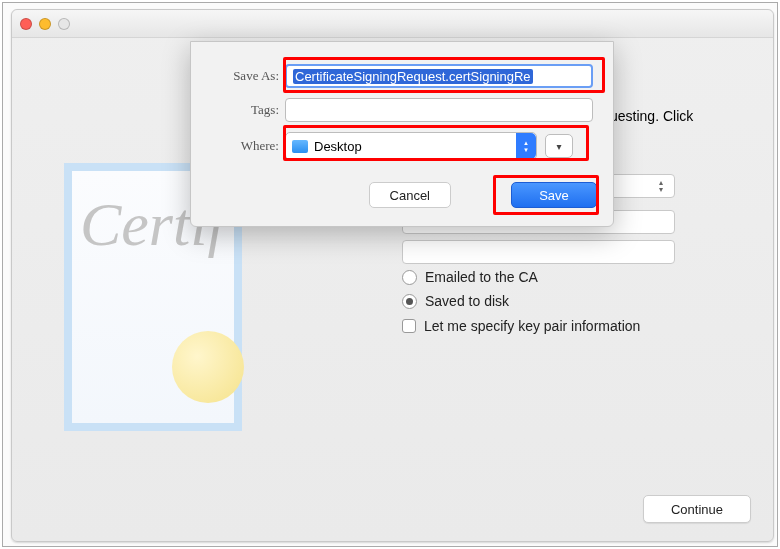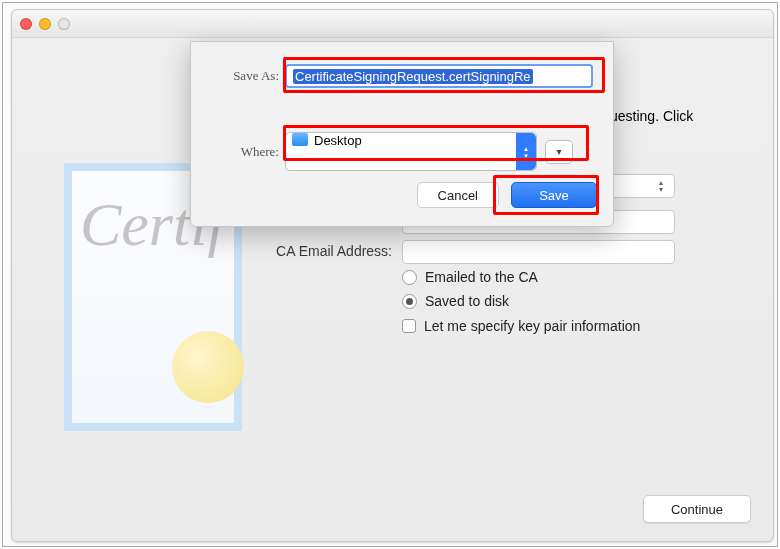--- a/index.html
+++ b/index.html
@@ -186,23 +186,23 @@
     padding: 2px 6px;
     display:flex; align-items:center;
     overflow:hidden;
     white-space:nowrap;
   }
   .selected-text {
     background:#2f67d8; color:#fff;
     border-radius:2px; padding:0 2px;
   }
   .where-select {
-    height:39px; background:#fff;
+    height:28px; background:#fff;
     border:1px solid #bdbdbd; border-radius:5px;
-    display:flex; align-items:flex-start;
+    display:flex; align-items:center;
     padding-left:6px; padding-right:24px;
     font-size:13px; position:relative;
   }
   .where-select .folder {
     width:16px; height:13px; border-radius:2px;
     background: linear-gradient(#66b8ff,#2a8ef0);
     margin-right:6px;
   }
   .where-select .stepper {
     position:absolute; right:0; top:0; bottom:0;
@@ -220,21 +220,21 @@
   }
   .sheet-btn {
     height:26px; border-radius:5px;
     font-size:13px;
     display:flex; align-items:center; justify-content:center;
     border:1px solid #ccc;
     padding: 0 20px;
   }
   .sheet-btn.default {
     background: linear-gradient(#4a97ff,#1f6ff0);
-    color:#fff; border:1px solid #1c5dd4;
+    color:#fff; border:1px solid #1c5dd4;margin-left:48px;
   }
   .sheet-btn.cancel { background:#fff; color:#222; }
 
   .red-box { position:absolute; border:3px solid var(--highlight-red); border-radius:2px; pointer-events:none; }
 </style>
 </head>
 <body>
 
 <div class="outer-frame">
 <div class="window">
@@ -256,21 +256,20 @@
     </div>
 
     <div class="bg-dropdown">
        <div class="caret">
             <span>▴</span>
             <span>▾</span>
           </div>
     </div>
     <div class="bg-input"></div>
 
-    <div class="bg-label" style="left:254px; top:205px; width:126px;">CA Email Address:</div>
     <div class="bg-input" style="left:390px; top:202px; width:273px;"></div>
 
 
     <div class="radio-row" style="left:390px; top:231px;text-align:center;">
       <div class="radio"></div>
       <span>Emailed to the CA</span>
     </div>
     <div class="radio-row" style="left:390px; top:255px;">
       <div class="radio checked"></div>
       <span>Saved to disk</span>
@@ -286,20 +285,26 @@
 
     <div class="sheet">
 
       <div class="sheet-row" style="top:22px;">
         <div class="sheet-label">Save As:</div>
         <div class="sheet-input" style="width:308px; border:2px solid #6a9ef5;">
           <span class="selected-text">CertificateSigningRequest.certSigningRe</span>
         </div>
       </div>
 
+      <div class="sheet-row" style="top:56px;">
+        <div class="sheet-label">Tags:</div>
+        <div class="sheet-input" style="width:308px;">
+          <span></span>
+        </div>
+      </div>
 
       <div class="sheet-row" style="top:90px;">
         <div class="sheet-label">Where:</div>
         <div class="where-select" style="width:252px;">
           <div class="folder"></div>
           <span>Desktop</span>
           <div class="stepper">
                 <span>▴</span>
                 <span>▾</span>
               </div>

